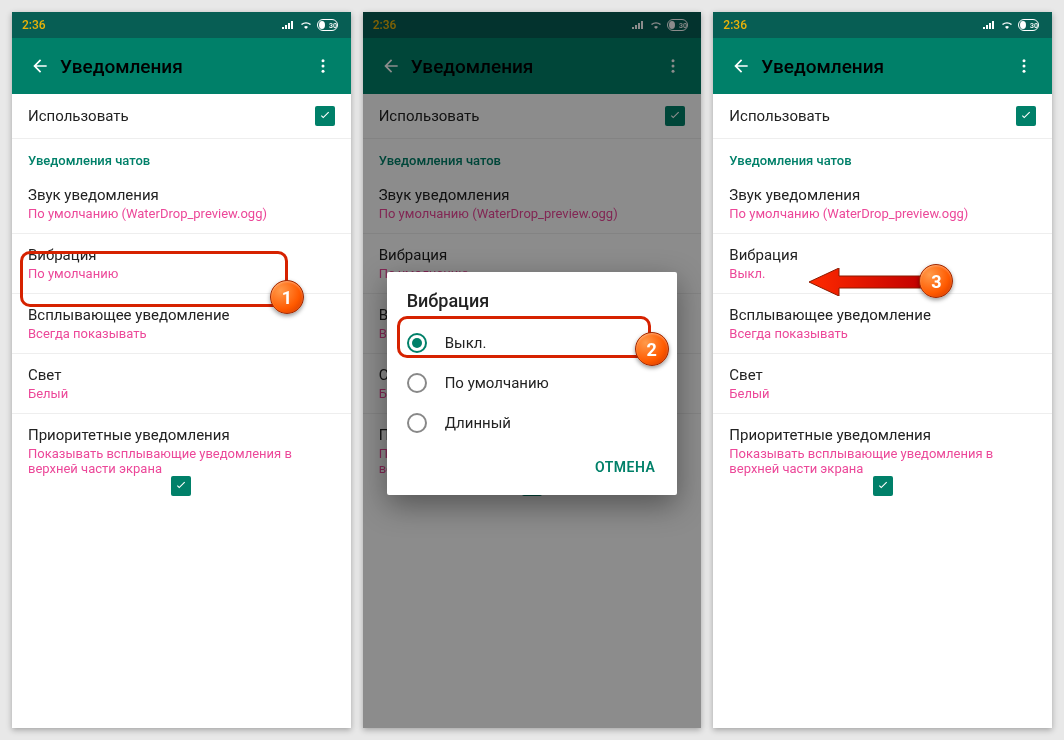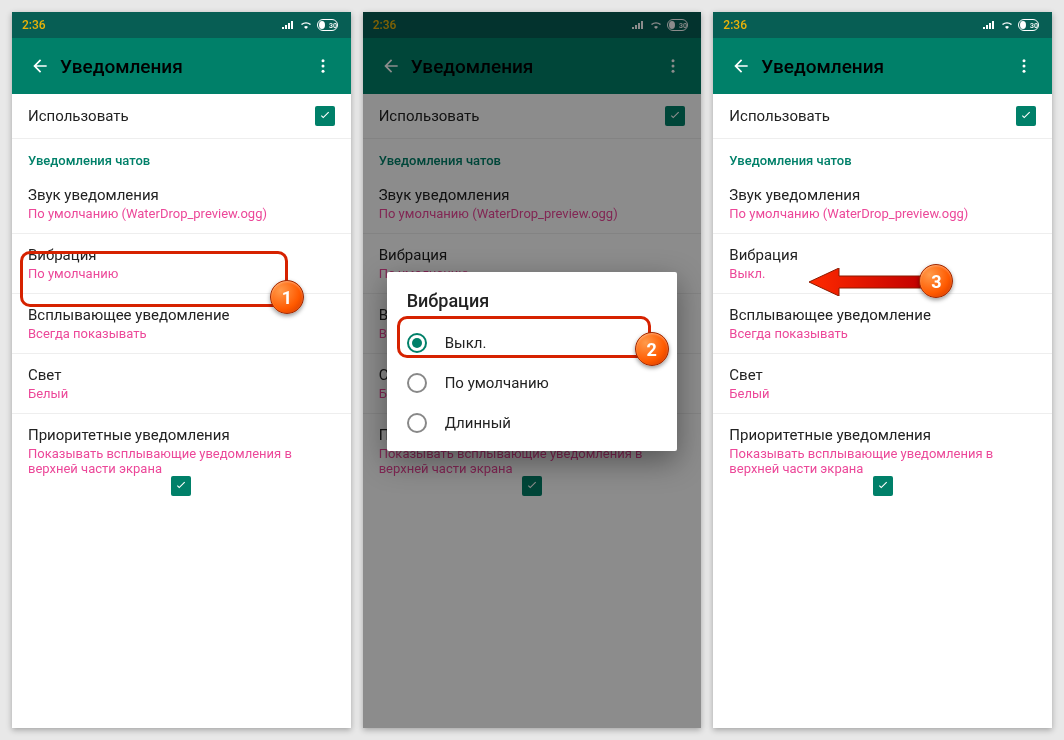--- a/index.html
+++ b/index.html
@@ -310,20 +310,23 @@
       <div class="lbl">Выкл.</div>
     </div>
     <div class="dopt">
       <div class="radio"></div>
       <div class="lbl">По умолчанию</div>
     </div>
     <div class="dopt">
       <div class="radio"></div>
       <div class="lbl">Длинный</div>
     </div>
+    <div class="dactions">
+      <div class="btn">ОТМЕНА</div>
+    </div>
   </div>
 
   <div class="callout-box" style="left:34px; top:304px; width:254px; height:42px;"></div>
   <div class="badge" style="left:272px; top:320px;">2</div>
 </div>
 
 <div class="phone">
   <div class="statusbar">
     <span>2:36</span>
     <span class="sb-right">

